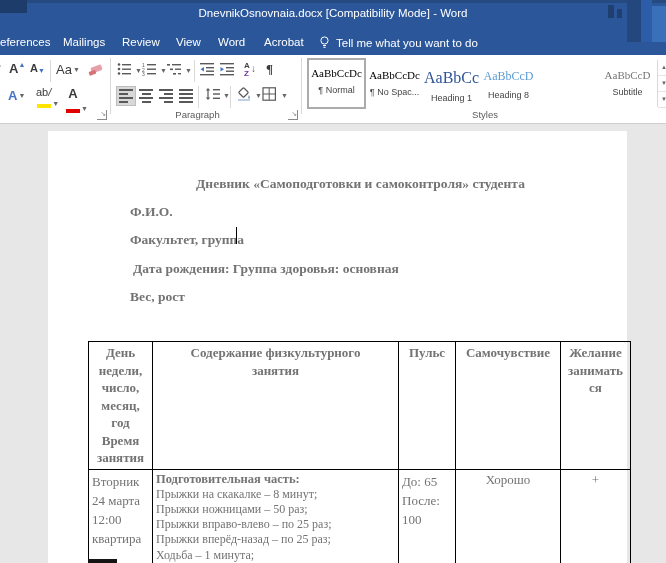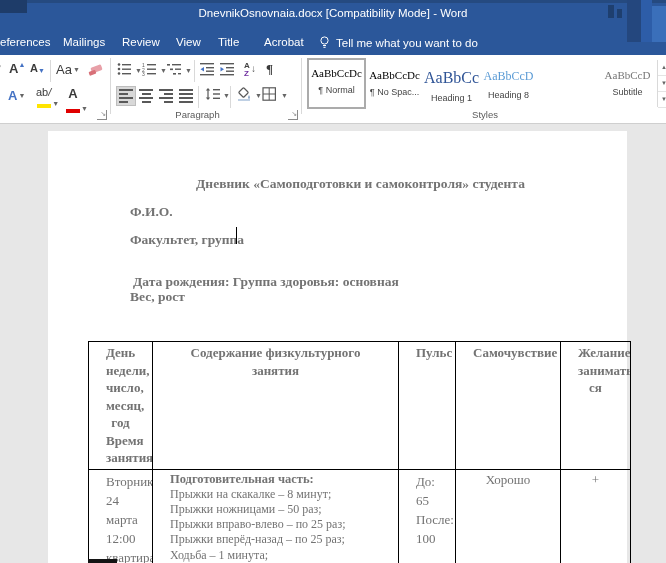--- a/index.html
+++ b/index.html
@@ -52,21 +52,21 @@
   
   .docarea{position:absolute;left:0;top:124px;width:666px;height:439px;background:#E7E7E7;}
   .page{position:absolute;left:48px;top:7px;width:579px;height:432px;background:#FFF;}
   .doc-serif{font-family:"Liberation Serif",serif;color:#737373;}
   .doc-title{position:absolute;left:0;top:45px;width:579px;text-align:center;
     padding-left:46px;box-sizing:border-box;font-weight:bold;font-size:13.5px;}
   .doc-line{position:absolute;font-weight:bold;font-size:13.5px;white-space:nowrap;}
   .cursor{position:absolute;left:188px;top:96px;width:1px;height:17px;background:#000;}
   table.dtable{position:absolute;left:40px;top:210px;width:542px;border-collapse:collapse;
     table-layout:fixed;font-family:"Liberation Serif",serif;}
-  table.dtable td{border:1px solid #000;vertical-align:top;padding:2px 17px;overflow:hidden;}
+  table.dtable td{border:1px solid #000;vertical-align:top;padding:2px 3px;overflow:hidden;}
   .hcell{font-weight:bold;font-size:13px;text-align:center;line-height:17.5px;}
   .c1d{font-size:13px;line-height:19px;padding-left:2px;}
   .c2d{font-size:12px;line-height:15.2px;white-space:nowrap;}
   .c2d .b{font-weight:bold;font-size:12.5px;}
   .c3d{font-size:13px;line-height:19px;}
   .ccen{font-size:13px;text-align:center;}
   .botmark{position:absolute;left:88px;top:559px;width:29px;height:4px;background:#141414;}
 </style>
 </head>
 <body>
@@ -78,21 +78,21 @@
   <div class="tr-b"></div>
   <div class="tr-c"></div>
   <div class="tr-d"></div>
   <div class="tr-e"></div>
   <div class="win-title">DnevnikOsnovnaia.docx [Compatibility Mode]  -  Word</div>
   <div class="tabs">
     <span class="tab" style="left:0px">eferences</span>
     <span class="tab" style="left:63px">Mailings</span>
     <span class="tab" style="left:122px">Review</span>
     <span class="tab" style="left:176px">View</span>
-    <span class="tab" style="left:218px">Title</span>
+    <span class="tab" style="left:218px">Word</span>
     <span class="tab" style="left:264px">Acrobat</span>
     <span class="tellme" style="left:320px"><span class="bulb"><svg width="9" height="13" viewBox="0 0 9 13">
             <circle cx="4.5" cy="4.5" r="3.6" fill="none" stroke="#fff" stroke-width="1"></circle>
             <line x1="3" y1="9.5" x2="6" y2="9.5" stroke="#fff" stroke-width="1"></line>
             <line x1="3.4" y1="11.3" x2="5.6" y2="11.3" stroke="#fff" stroke-width="1"></line>
           </svg></span><span>Tell me what you want to do</span></span>
   </div>
 </div>
 
 <div class="ribbon">
@@ -276,21 +276,21 @@
   <div class="grplabel" style="left:430px;width:110px">Styles</div>
 </div>
 
 <div class="docarea">
   <div class="page doc-serif">
 
     <div class="doc-title">Дневник «Самоподготовки и самоконтроля» студента</div>
     <div class="doc-line" style="left:82px;top:73px">Ф.И.О.</div>
     <div class="doc-line" style="left:82px;top:101px">Факультет, группа</div>
     <div class="cursor"></div>
-    <div class="doc-line" style="left:85px;top:143px">Дата рождения: Группа здоровья:  основная</div>
+    <div class="doc-line" style="left:85px;top:130px">Дата рождения: Группа здоровья:  основная</div>
     <div class="doc-line" style="left:82px;top:158px">Вес, рост</div>
 
     <table class="dtable">
       <colgroup>
         <col style="width:64px">
           <col style="width:246px">
           <col style="width:57px">
         <col style="width:105px">
           <col style="width:70px">
       </colgroup>

